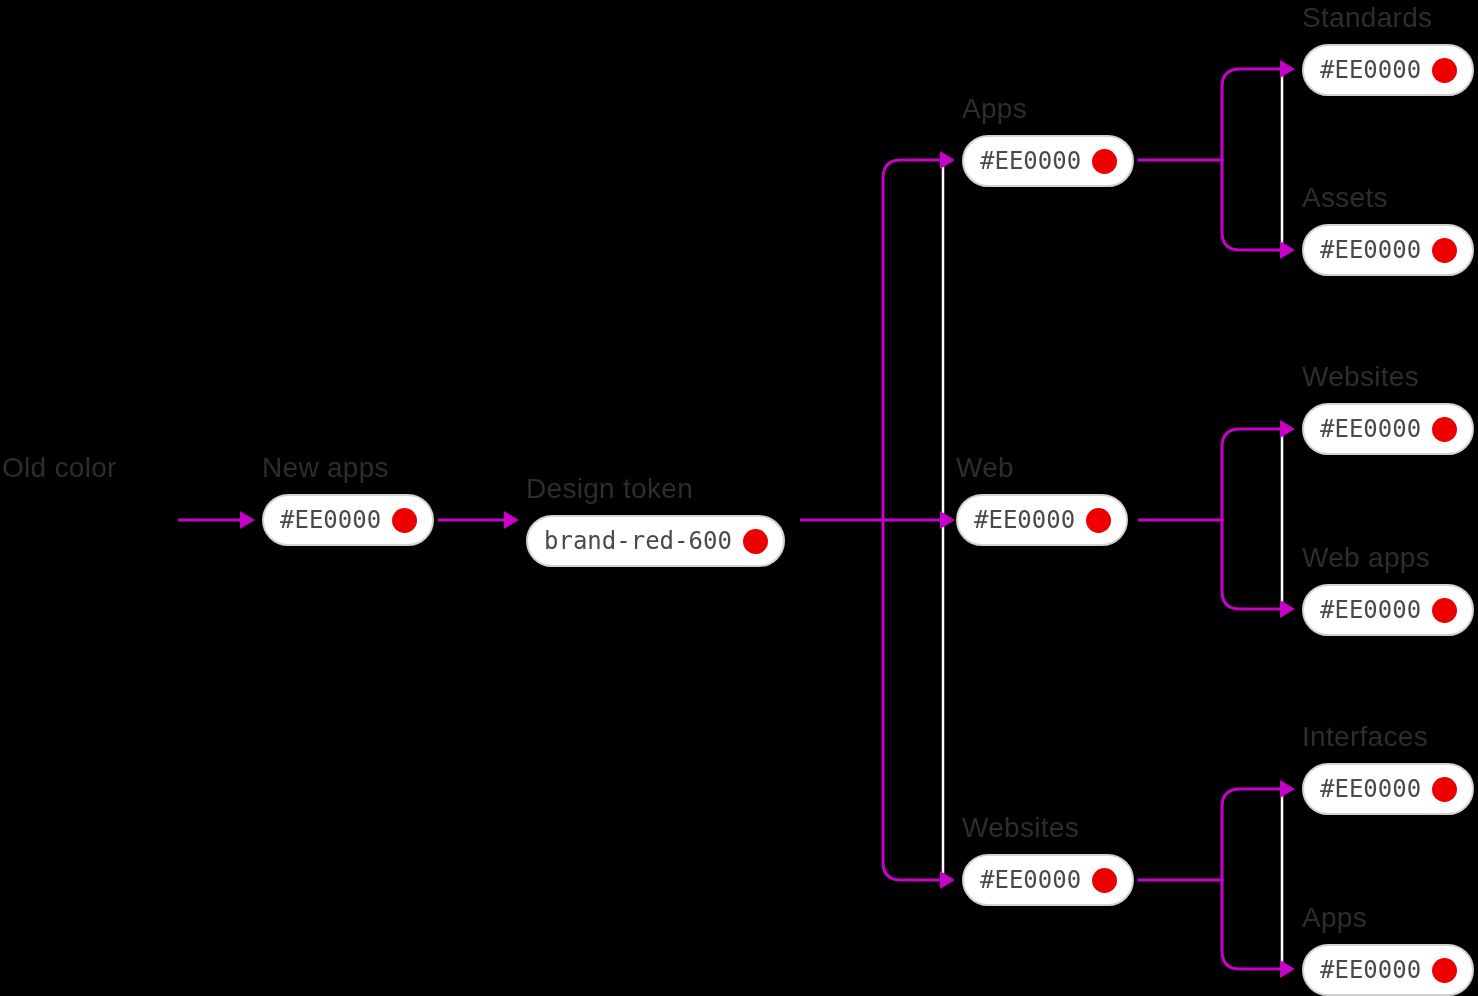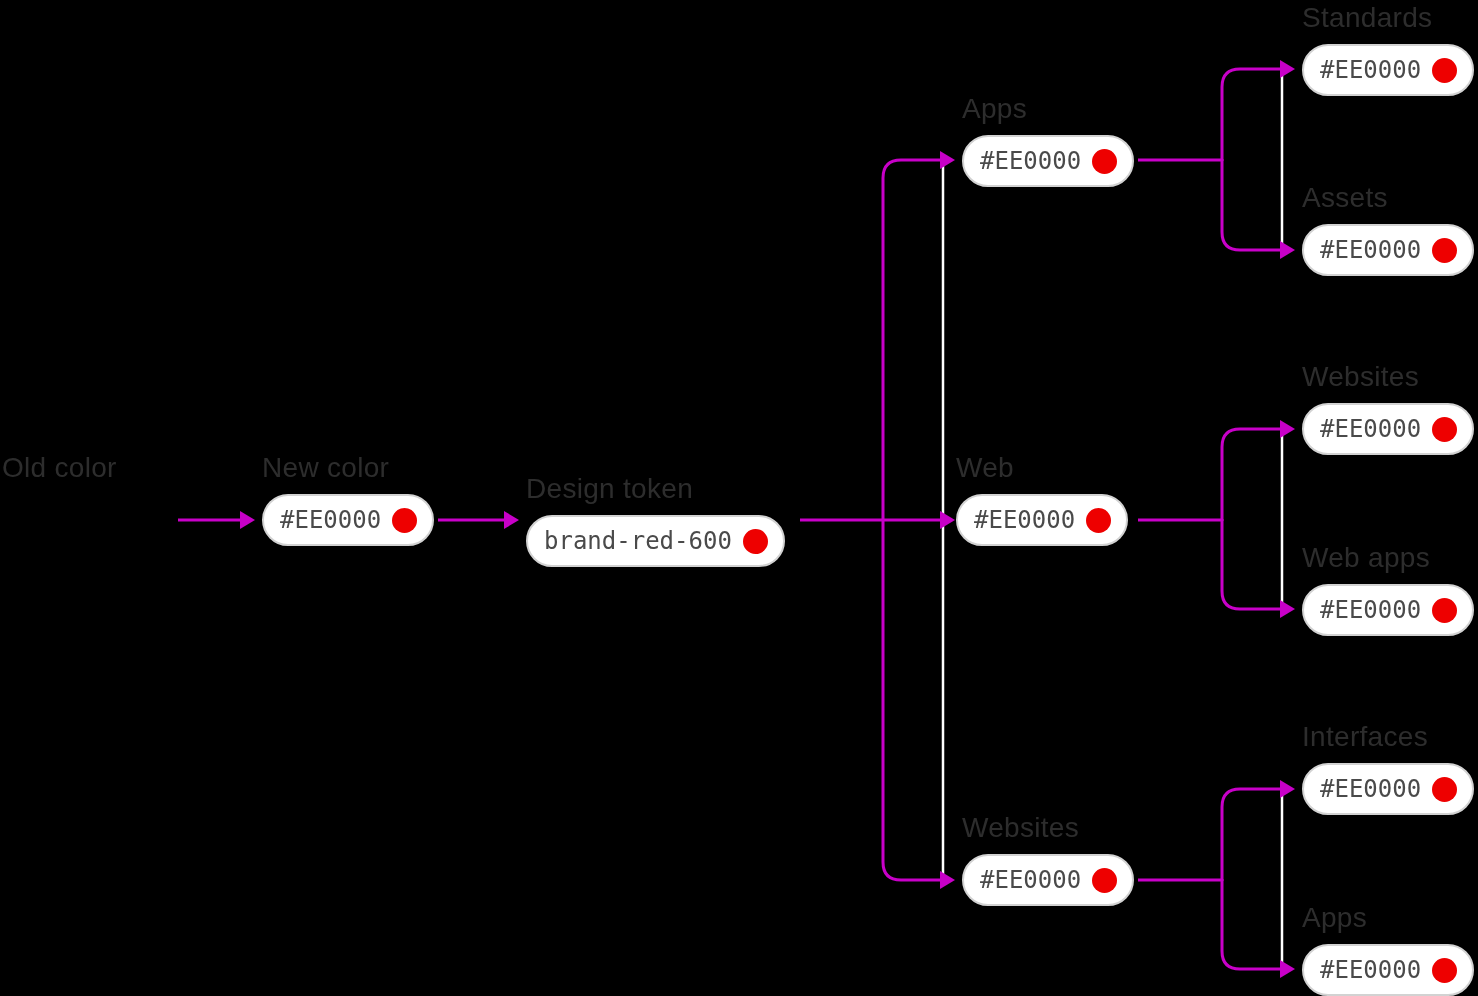--- a/index.html
+++ b/index.html
@@ -122,21 +122,21 @@
     <polygon class="ahead" points="1295,609 1280,600 1280,618"></polygon>
     <polygon class="ahead" points="1295,789 1280,780 1280,798"></polygon>
     <polygon class="ahead" points="1295,969 1280,960 1280,978"></polygon>
   </svg>
 
   <div class="node n-old-color">
     <div class="node-label">Old color</div>
   </div>
 
   <div class="node n-new-color">
-    <div class="node-label">New color</div>
+    <div class="node-label">New apps</div>
     <div class="pill">
       <span class="pill-value">#EE0000</span>
       <span class="dot" style="background-color: rgb(238, 0, 0);"></span>
     </div>
   </div>
 
   <div class="node n-design-token">
     <div class="node-label">Design token</div>
     <div class="pill">
       <span class="pill-value">brand-red-600</span>

